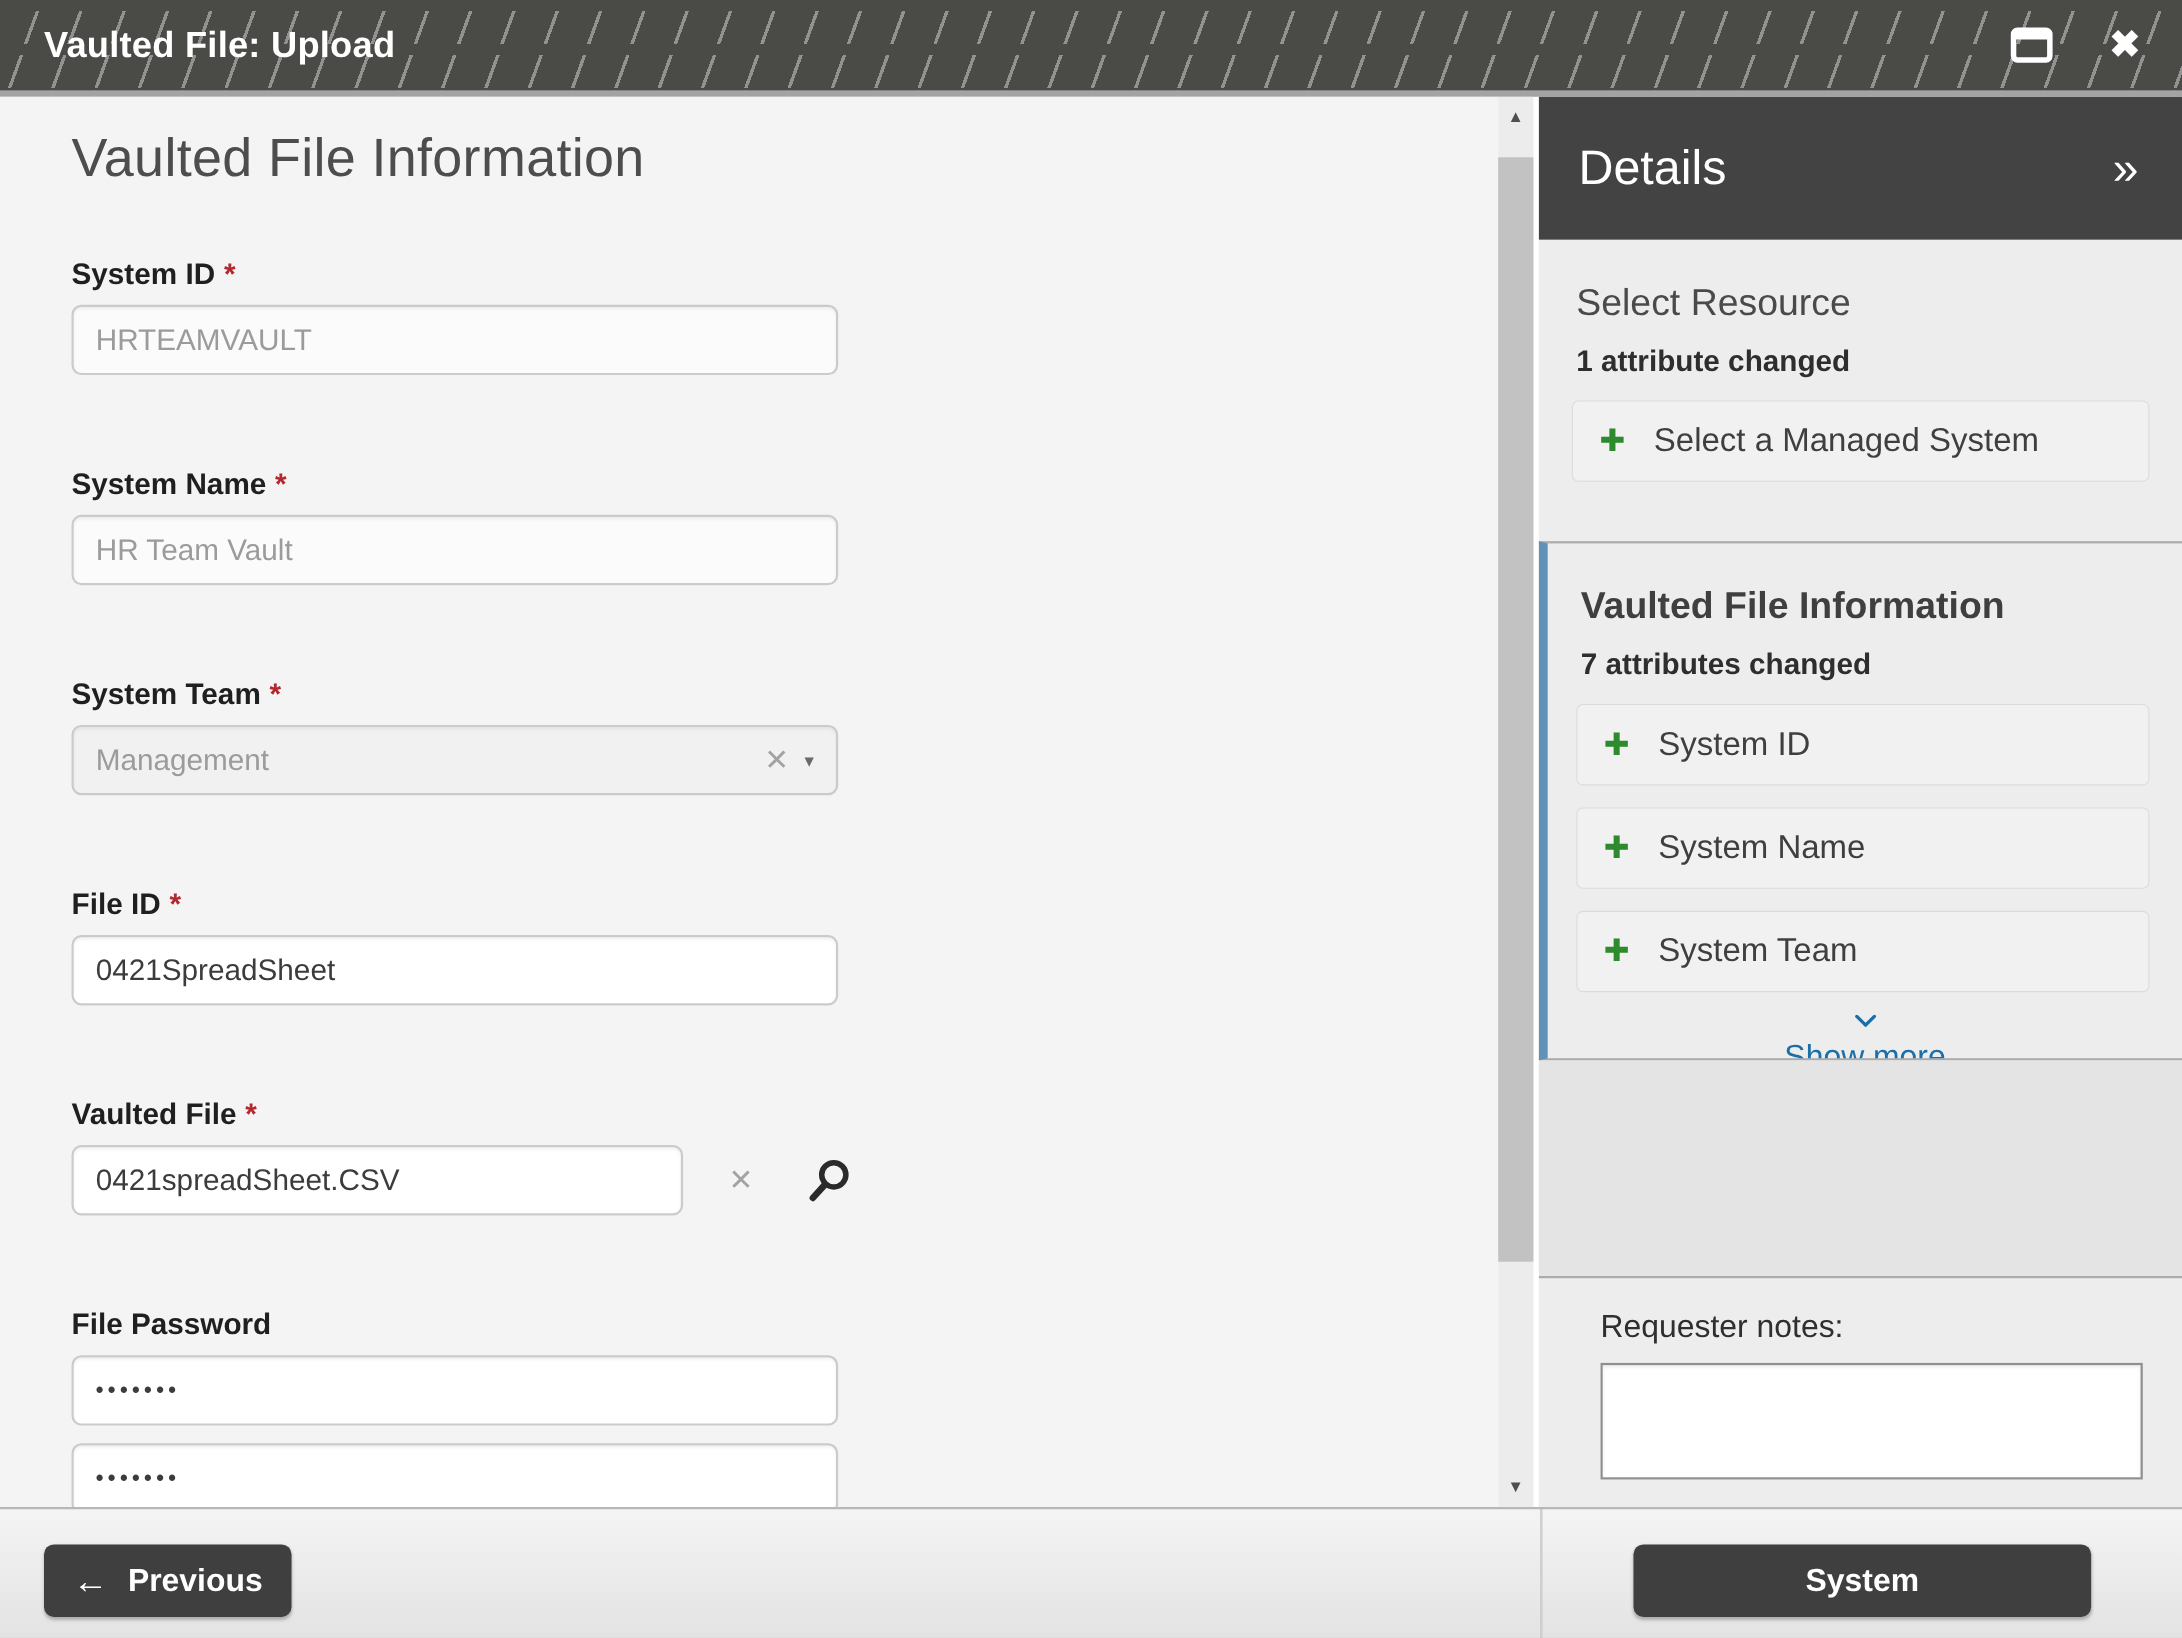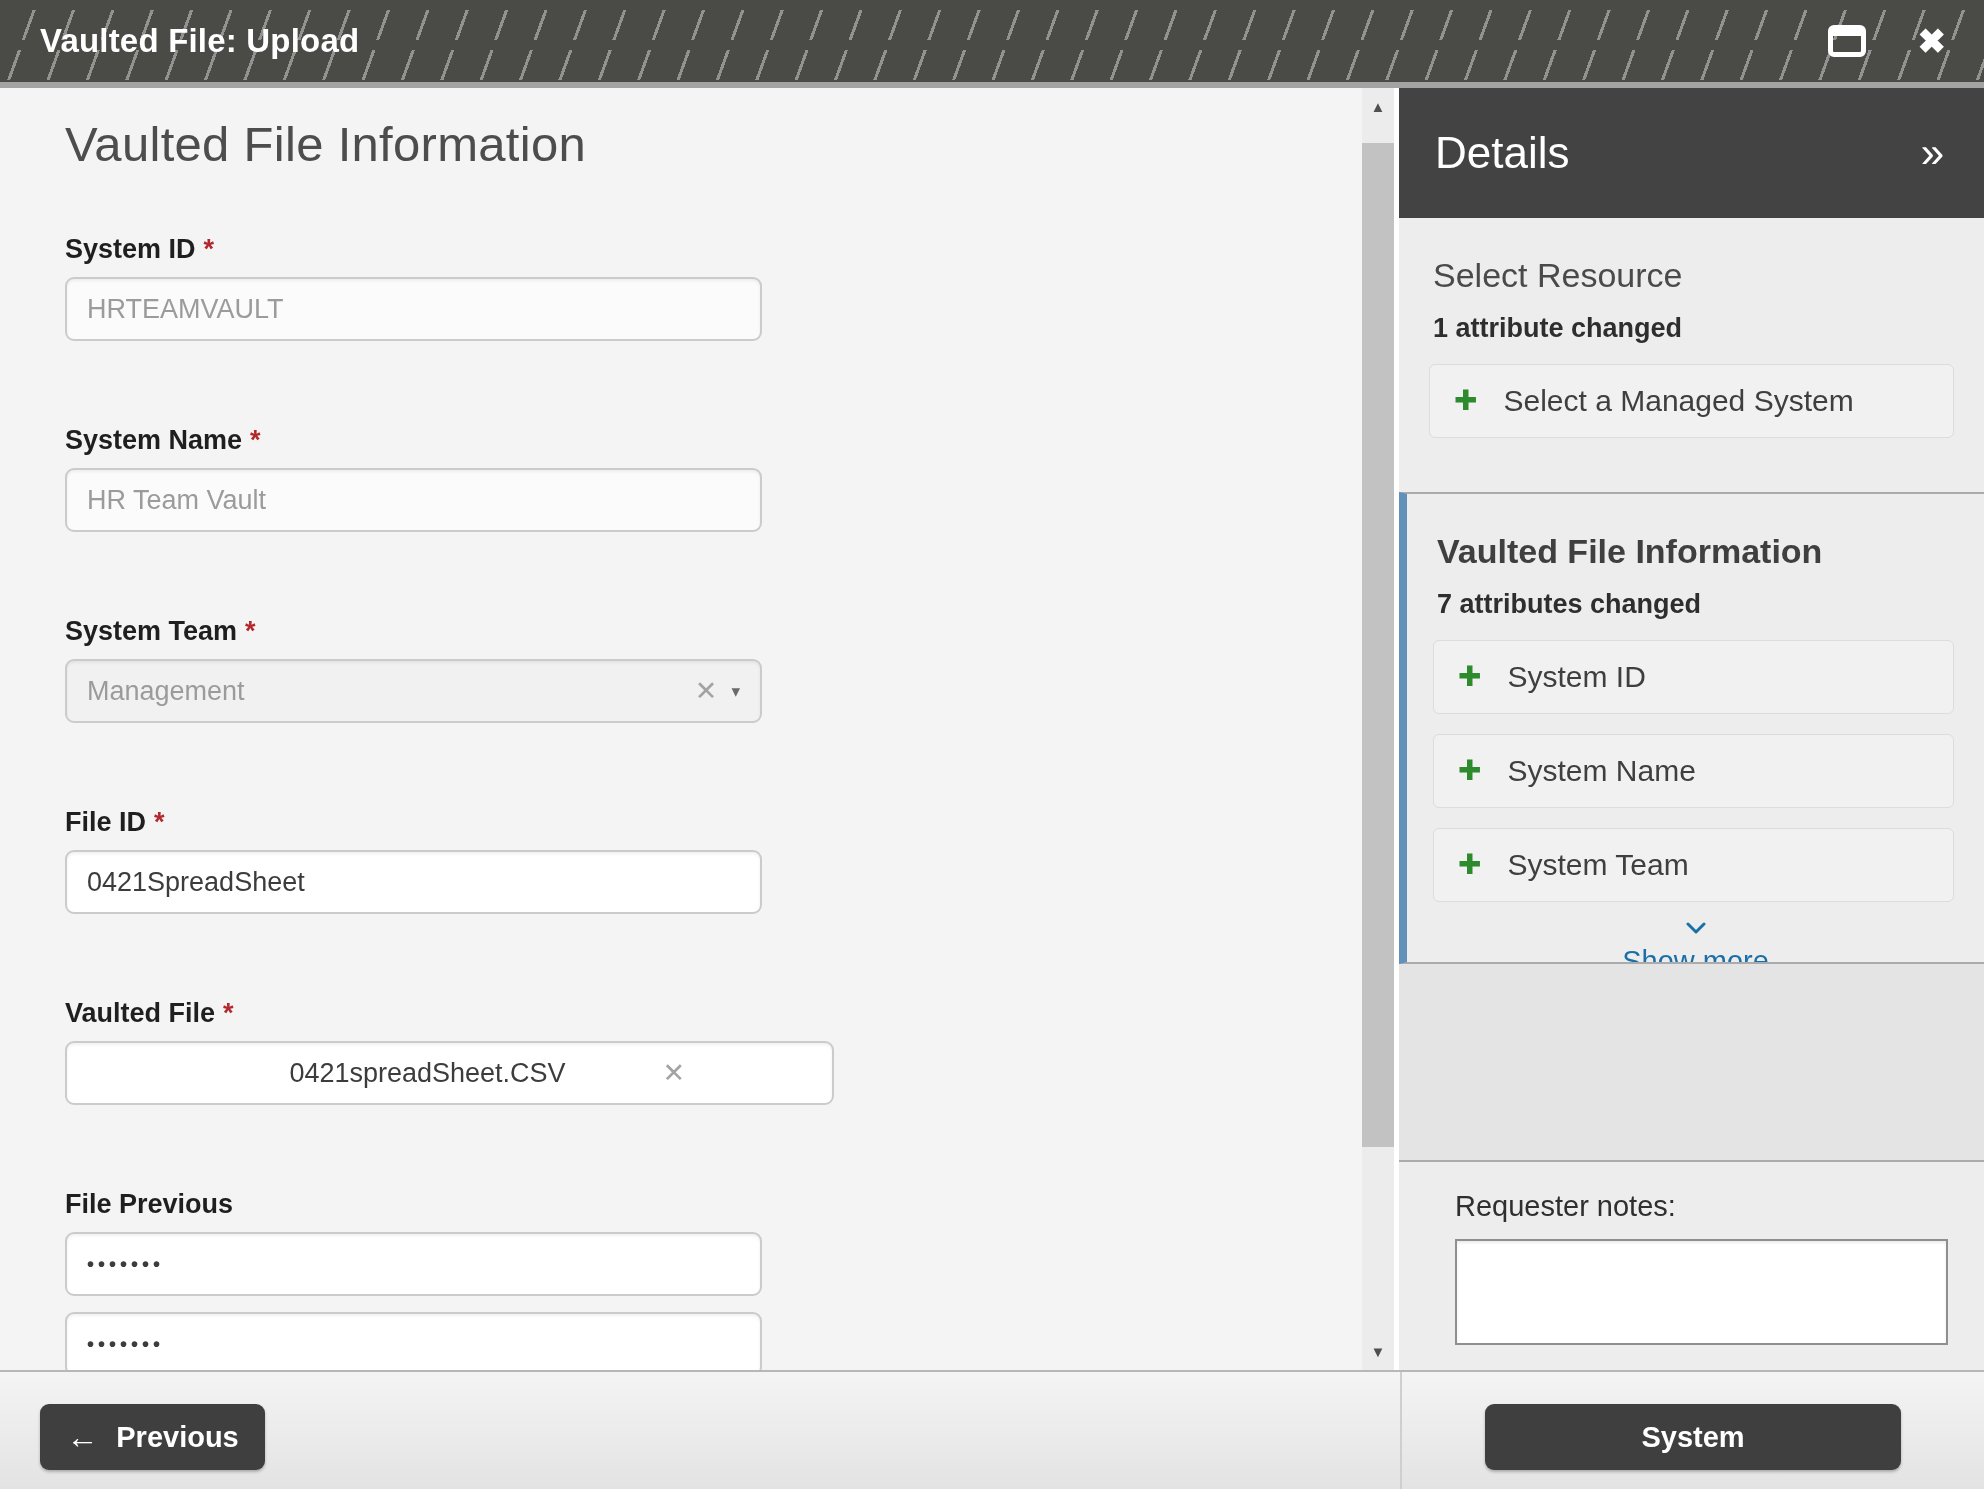--- a/index.html
+++ b/index.html
@@ -44,21 +44,21 @@
   }
   .text-input.muted { color:#9b9b9b; background:#fbfbfb; }
   .combo { display:flex; align-items:center; justify-content:space-between; background:#f1f1f1; cursor:pointer;gap:24px; }
   .combo-value { color:#9b9b9b; }
   .combo-controls { display:flex; align-items:center; gap:14px; }
   .clear-x { color:#a3a3a3; font-size:27px; font-weight:900; line-height:1; cursor:pointer; }
   .caret { color:#6a6a6a; font-size:17px; line-height:1; cursor:pointer; }
 
   .vault-row { display:flex; align-items:center; }
   .input-wrap { position:relative; width:642px; }
-  .input-wrap .text-input { width:769px; padding-right:64px;text-align:center; }
+  .input-wrap .text-input { width:556px; padding-right:64px; }
   .input-wrap .clear-x { position:absolute; right:22px; top:50%; transform:translateY(-50%); }
   .search-btn { margin-left:26px; display:flex; align-items:center; cursor:pointer; }
 
   .password-group .text-input { display:block; letter-spacing:4px; font-size:20px; font-weight:700; }
   .password-group .text-input + .text-input { margin-top:16px; }
 
   
   .scrollbar { flex:0 0 32px; background:#ececec; position:relative; margin-right:5px; }
   .scroll-arrow { position:absolute; left:0; width:32px; text-align:center; color:#4f4f4f; font-size:15px; cursor:pointer; }
   .scroll-arrow.up { top:10px; }
@@ -194,21 +194,21 @@
             <svg width="42" height="42" viewBox="0 0 42 42">
               <circle cx="25" cy="16" r="11" fill="none" stroke="#2b2b2b" stroke-width="5"></circle>
               <line x1="16" y1="26" x2="6" y2="37" stroke="#2b2b2b" stroke-width="6" stroke-linecap="round"></line>
             </svg>
           </span>
         </div>
       </div>
 
       <div class="field password-group">
         <label class="field-label">
-          <span>File Previous</span>
+          <span>File Password</span>
         </label>
         <input class="text-input" value="•••••••" style="">
         <input class="text-input" value="•••••••" style="">
       </div>
     </main>
 
     <div class="scrollbar">
       <span class="scroll-arrow up">▲</span>
       <div class="scroll-thumb"></div>
       <span class="scroll-arrow down">▼</span>

